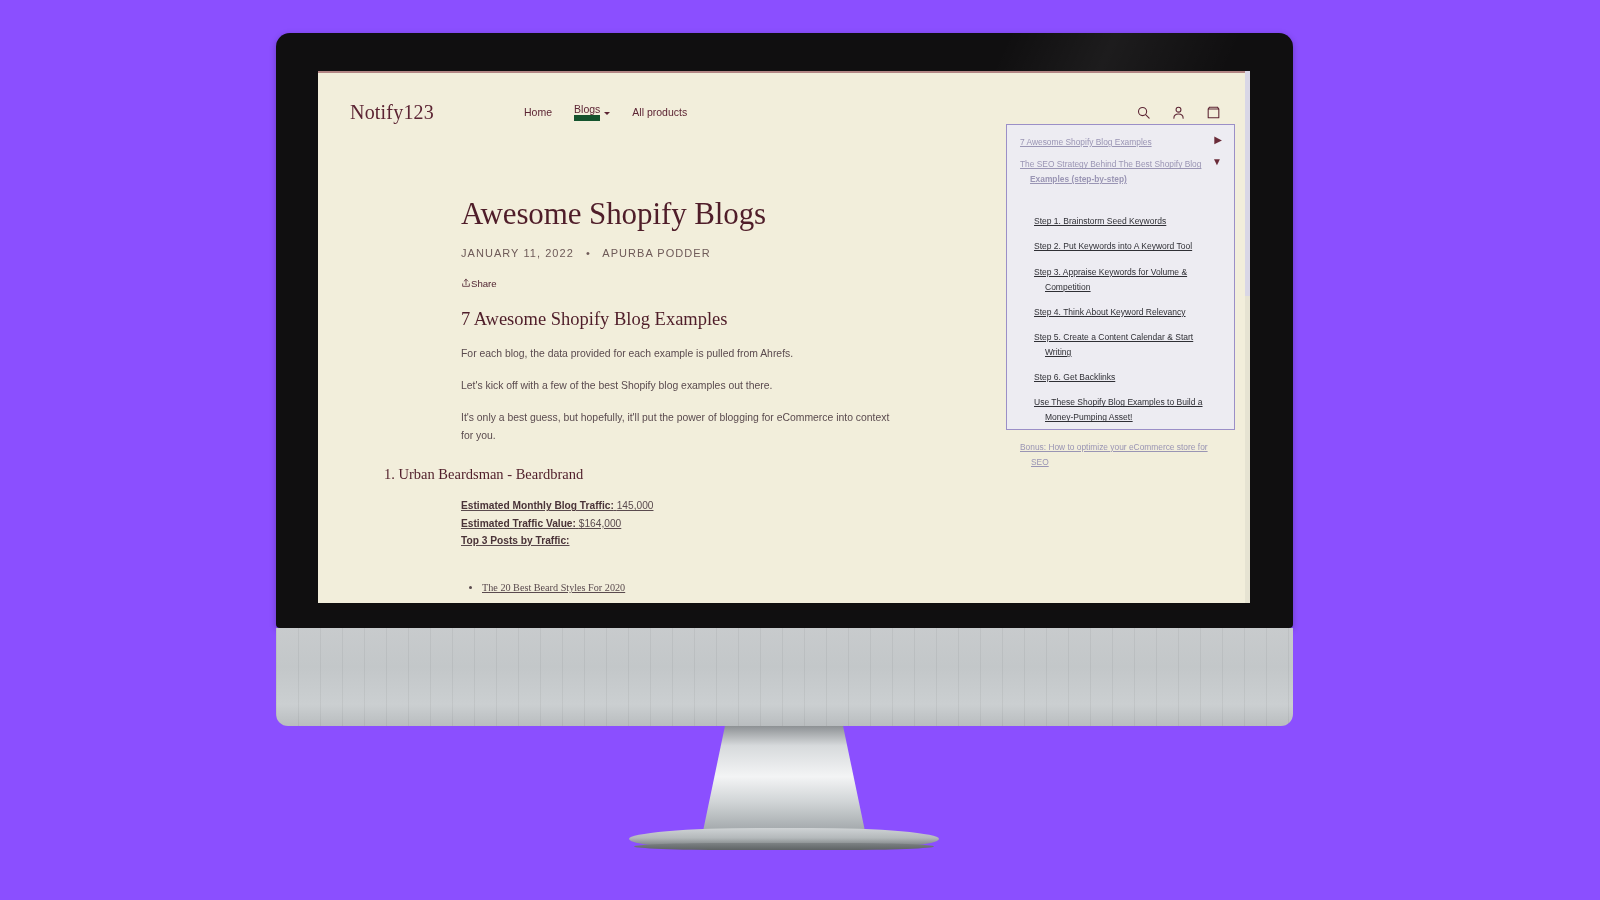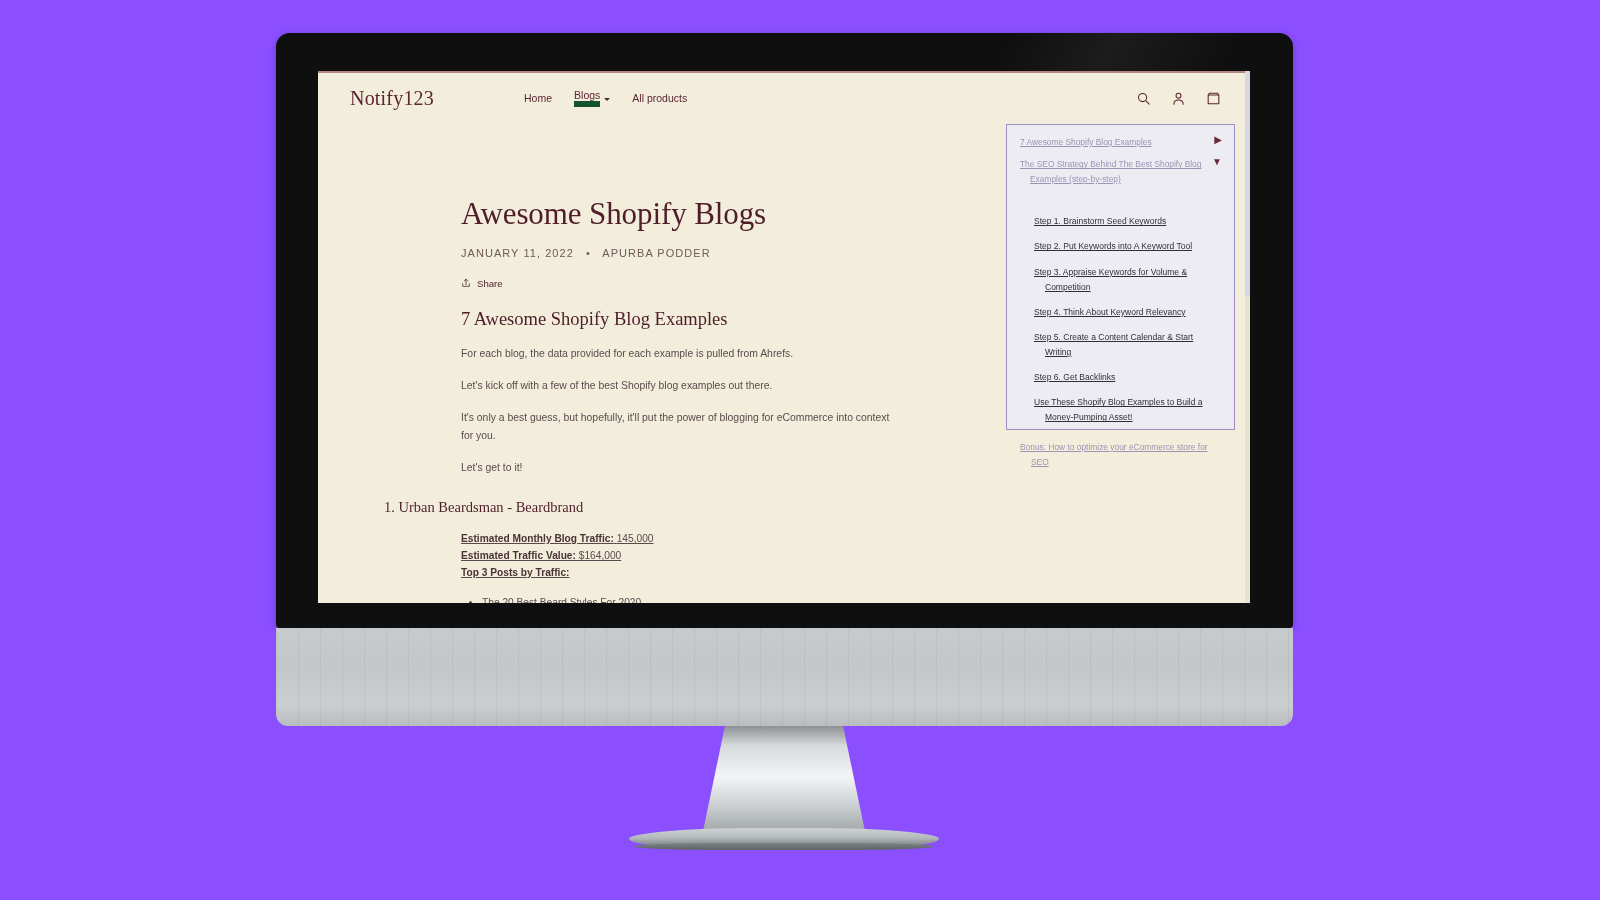--- a/index.html
+++ b/index.html
@@ -86,21 +86,21 @@
     position: absolute; right: 0; top: 0; width: 5px; height: 100%;
     background: #e6e3d2;
   }
   .scroll-thumb {
     position: absolute; right: 0; top: 0; width: 5px; height: 225px;
     background: #d9d7e6;
   }
 
   
   .site-header {
-    position: absolute; left: 0; top: 2px; right: 5px;
+    position: absolute; left: 0; top: 16px; right: 5px;
     height: 50px;
     display: flex; align-items: center;
     padding: 0 24px 0 32px;
   }
   .brand {
     font-family: "Liberation Serif", serif;
     font-size: 20px;
     color: #5c2433;
     letter-spacing: .2px;
     white-space: nowrap;
@@ -126,60 +126,60 @@
     font-size: 31px; color: #4f1d29; font-weight: 400;
     text-align: left; margin: 75px 0 0 143px; line-height: 1.05;
     letter-spacing: -0.1px;
   }
   .meta {
     margin: 16px 0 0 143px; font-size: 11px; letter-spacing: 1.05px;
     color: #6e5a58;
   }
   .meta .dot { margin: 0 8px; }
   .share {
-    margin: 19px 0 0 143px; display: flex; align-items: center; gap: 6px;
+    margin: 19px 0 0 143px; display: flex; align-items: center; gap: 0;
     font-size: 9.6px; color: #4f2230;
   }
   .share svg { width: 10px; height: 10px; display:block; }
 
   .h2 {
     font-family: "Liberation Serif", serif;
     font-weight: 400; font-size: 18.5px; color: #4f1d29;
     margin: 20px 0 0 143px;
   }
   .h3 {
     font-family: "Liberation Serif", serif;
     font-weight: 400; font-size: 14.5px; color: #4f1d29;
     margin: 22px 0 0 66px;
   }
   p.body {
     margin: 15px 0 0 143px; width: 432px;
     font-size: 10.4px; line-height: 1.68; color: #5a4a4e;
   }
   .stats { margin: 14px 0 0 143px; font-size: 10.2px; line-height: 1.68; color: #5a4a4e; text-decoration: underline; }
   .stats b { color: #4a3338; font-weight: bold; }
-  ul.links { margin: 13px 0 0 164px; list-style: disc; }
+  ul.links { margin: 30px 0 0 164px; list-style: disc; font-family: Liberation Serif, serif; }
   ul.links li { font-size: 10.2px; line-height: 1.7; color: #5a4a4e; }
   ul.links li span { text-decoration: underline; }
 
   
   .toc {
     position: absolute; left: 688px; top: 53px;
     width: 229px; height: 306px;
     background: #EDECF2;
     border: 1px solid #9B8FC7;
     padding: 10px 12px 10px 13px;
   }
   .toc-row { position: relative; }
   .toc-top {
     font-size: 8.4px; line-height: 1.72; color: #9a95b4;
     text-decoration: underline; padding-right: 18px;
   }
   .toc-top + .toc-top { margin-top: 8px; }
-  .toc-top .indent { padding-left: 10px; display: block; }
+  .toc-top .indent { padding-left: 10px; display: block; font-weight: bold; }
   .tri {
     position: absolute; right: 0; top: 0;
     font-size: 10px; color: #6a2b38; line-height: 1;
   }
   .toc-steps { margin-top: 28px; }
   .toc-step {
     font-size: 8.5px; line-height: 1.78; color: #2f2f35;
     margin-bottom: 10px; padding-left: 14px;
   }
   .toc-step span { text-decoration: underline; }
@@ -263,21 +263,20 @@
           </svg>
         </span>
         <span>Share</span>
       </div>
 
       <h2 class="h2">7 Awesome Shopify Blog Examples</h2>
 
       <p class="body">For each blog, the data provided for each example is pulled from Ahrefs.</p>
       <p class="body">Let's kick off with a few of the best Shopify blog examples out there.</p>
       <p class="body">It's only a best guess, but hopefully, it'll put the power of blogging for eCommerce into context for you.</p>
-      <p class="body">Let's get to it!</p>
 
       <h3 class="h3">1. Urban Beardsman - Beardbrand</h3>
 
       <div class="stats">
         <div>
           <b>Estimated Monthly Blog Traffic:</b>
           <span>145,000</span>
         </div>
         <div>
           <b>Estimated Traffic Value:</b>

